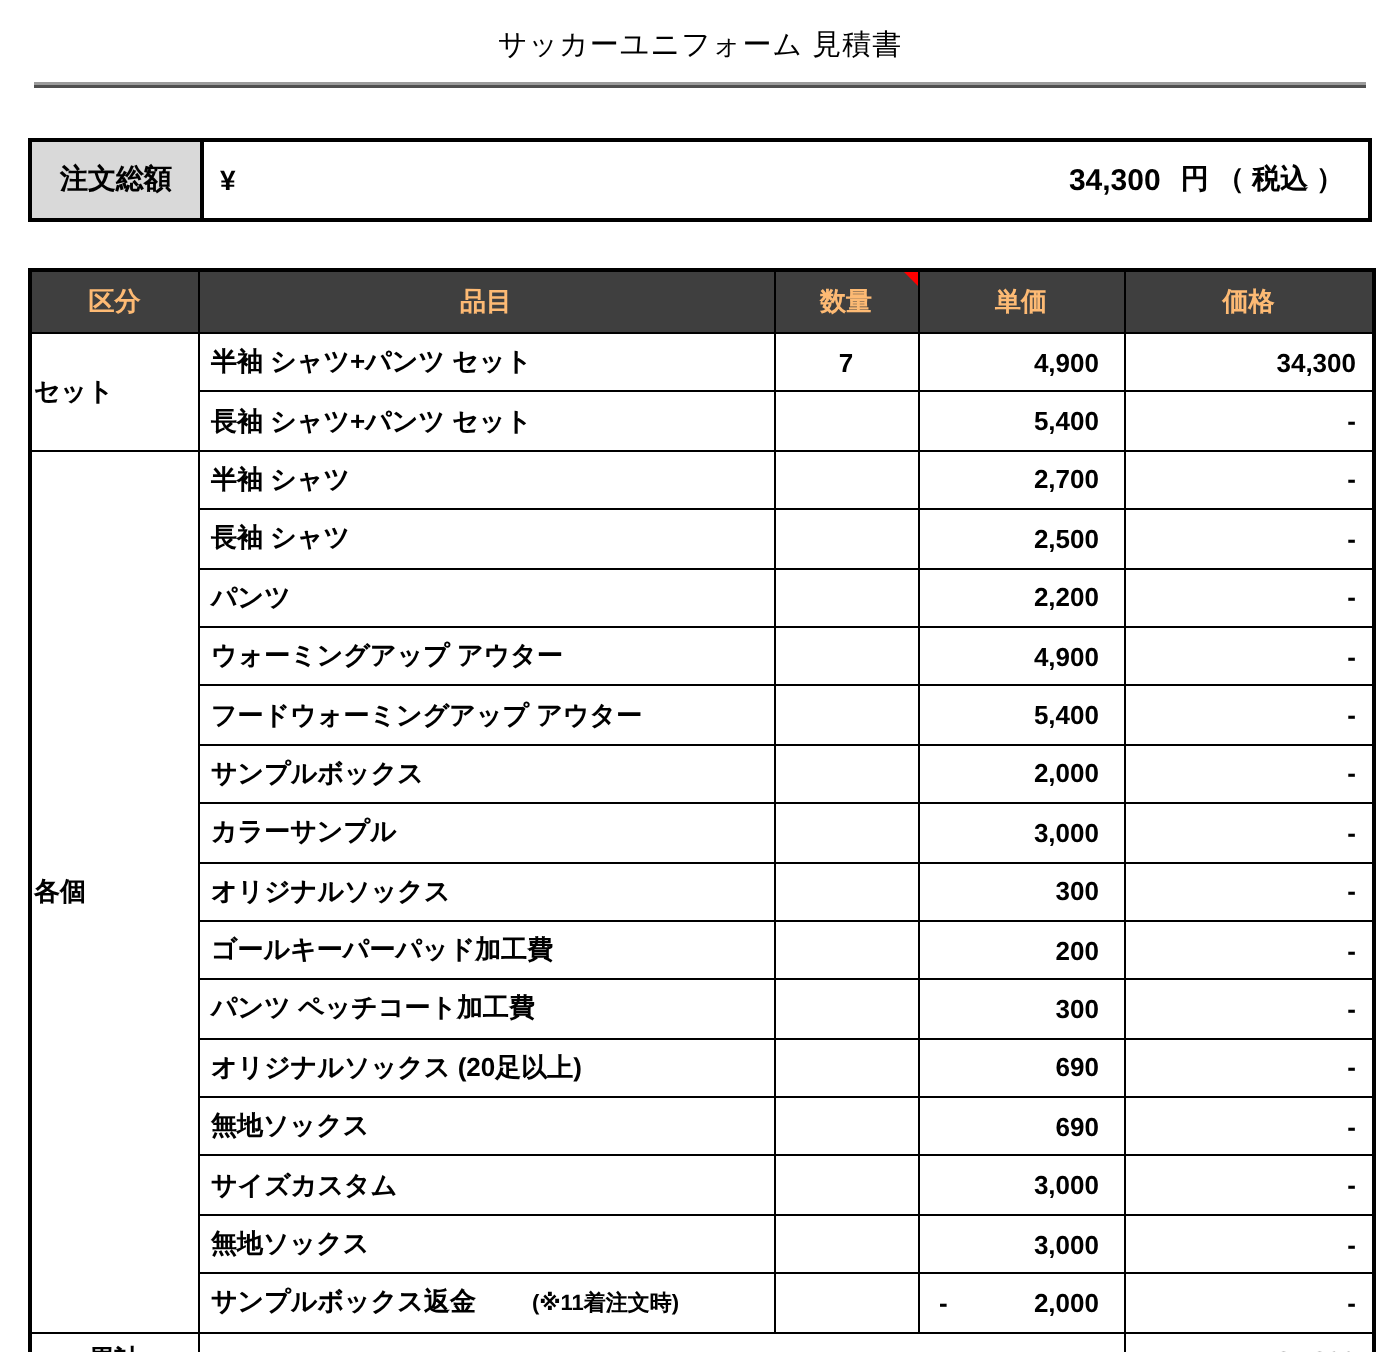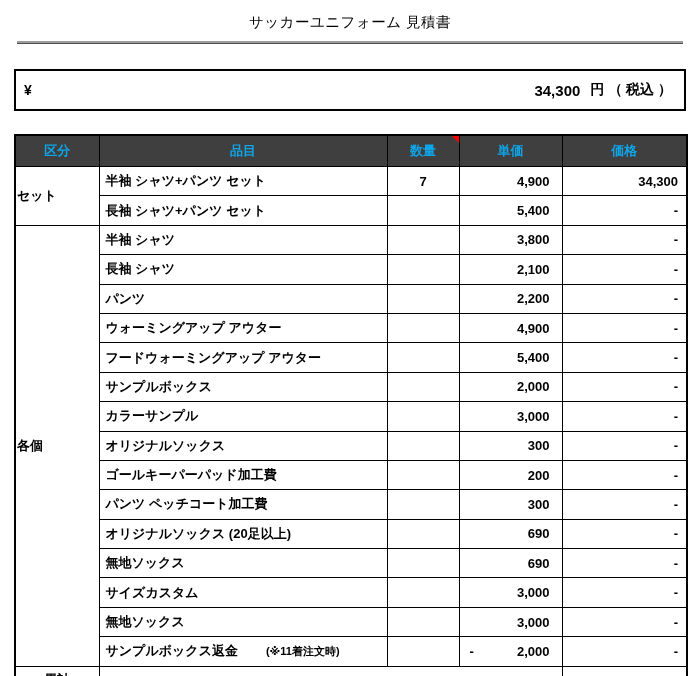--- a/index.html
+++ b/index.html
@@ -66,21 +66,21 @@
   table.quote col.c5{width:125px;}
 
   table.quote th, table.quote td{
     border:1px solid #000;
     font-weight:bold;
     overflow:hidden;
     white-space:nowrap;
   }
   table.quote th{
     background:#3f3f3f;
-    color:#0ea5e9;
+    color:#fdba74;
     font-size:13px;
     height:28px;
     text-align:center;
     position:relative;
   }
   table.quote td{
     height:26.4px;
     font-size:13px;
     background:#fff;
   }
@@ -114,20 +114,21 @@
 </style>
 </head>
 <body>
 
 <div class="sheet">
 
   <div class="doc-title">サッカーユニフォーム 見積書</div>
   <div class="title-rule"></div>
 
   <div class="order-box">
+    <div class="order-label">注文総額</div>
     <div class="order-value">
       <span>¥</span>
       <span class="order-amount-wrap">
         <span class="order-amount">34,300</span>
         <span>円 （ 税込 ）</span>
       </span>
     </div>
   </div>
 
   <table class="quote">
@@ -161,27 +162,27 @@
       <tr>
         <td class="c-item">長袖 シャツ+パンツ セット</td>
         <td class="c-qty"></td>
         <td class="c-unit">5,400</td>
         <td class="c-price">-</td>
       </tr>
       <tr>
         <td class="c-group" rowspan="15">各個</td>
         <td class="c-item">半袖 シャツ</td>
         <td class="c-qty"></td>
-        <td class="c-unit">3,800</td>
+        <td class="c-unit">2,700</td>
         <td class="c-price">-</td>
       </tr>
       <tr>
         <td class="c-item">長袖 シャツ</td>
         <td class="c-qty"></td>
-        <td class="c-unit">2,100</td>
+        <td class="c-unit">2,500</td>
         <td class="c-price">-</td>
       </tr>
       <tr>
         <td class="c-item">パンツ</td>
         <td class="c-qty"></td>
         <td class="c-unit">2,200</td>
         <td class="c-price">-</td>
       </tr>
       <tr>
         <td class="c-item">ウォーミングアップ アウター</td>

